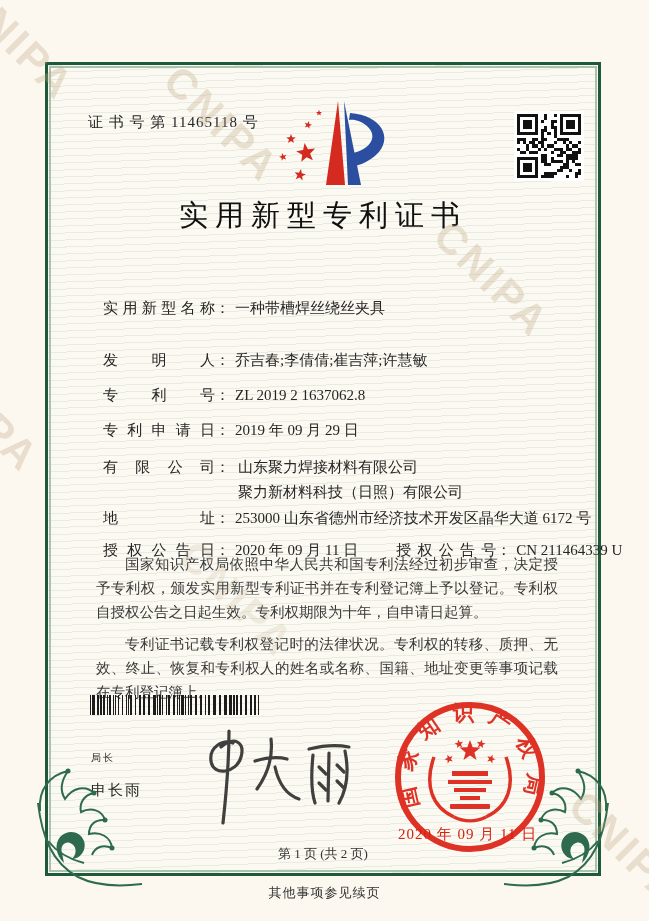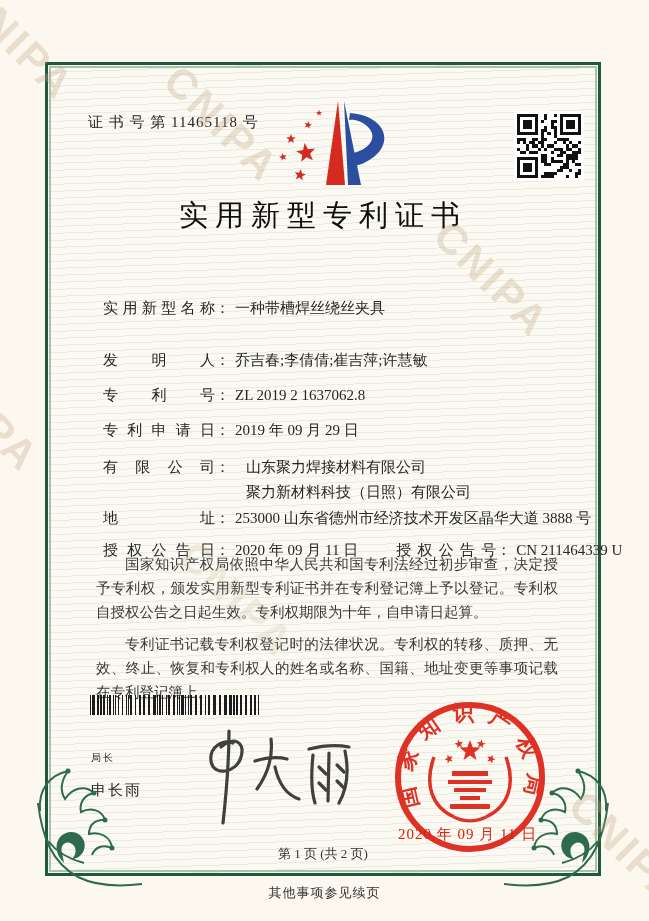--- a/index.html
+++ b/index.html
@@ -38,21 +38,21 @@
   .qr svg{display:block;width:100%;height:100%}
   .title{
     position:absolute;left:0;right:0;top:131px;text-align:center;
     font-size:29px;font-weight:normal;letter-spacing:7px;color:#101010;white-space:pre;
   }
   
   .row{position:absolute;left:40px;font-size:15px;white-space:pre;line-height:25px}
   .lbl{display:inline-block;width:112px;text-align:justify;text-align-last:justify;white-space:normal;vertical-align:top}
   .lbl2{width:100px;margin-left:38px}
   .val{margin-left:5px}
-  .val-block{display:inline-block;vertical-align:top;margin-left:16px}
+  .val-block{display:inline-block;vertical-align:top;margin-left:8px}
   
   .body-text{
     position:absolute;left:40px;top:479px;width:478px;
     font-size:14.5px;line-height:24px;text-align:justify;color:#383838;
   }
   .body-text p{margin:8px;text-indent:2em}
   
   .barcode{position:absolute;left:42px;top:630px;width:172px;height:20px}
   .director-title{position:absolute;left:43px;top:686px;font-size:10px;letter-spacing:2px}
   .director-name{position:absolute;left:43px;top:716px;font-size:15px;letter-spacing:2px}
@@ -355,21 +355,21 @@
   <div class="row" style="top:293px">
     <span class="lbl">专利号</span><span>：</span><span class="val">ZL 2019 2 1637062.8</span>
   </div>
   <div class="row" style="top:328px">
     <span class="lbl">专利申请日</span><span>：</span><span class="val">2019 年 09 月 29 日</span>
   </div>
   <div class="row" style="top:365px">
     <span class="lbl">有限公司</span><span>：</span><span class="val-block"><div>山东聚力焊接材料有限公司</div><div>聚力新材料科技（日照）有限公司</div></span>
   </div>
   <div class="row" style="top:416px">
-    <span class="lbl">地址</span><span>：</span><span class="val">253000 山东省德州市经济技术开发区晶华大道 3888 号</span>
+    <span class="lbl">地址</span><span>：</span><span class="val">253000 山东省德州市经济技术开发区晶华大道 6172 号</span>
   </div>
   <div class="row" style="top:448px">
     <span class="lbl">授权公告日</span><span>：</span><span class="val">2020 年 09 月 11 日</span><span class="lbl lbl2">授权公告号</span><span>：</span><span class="val">CN 211464339 U</span>
   </div>
 
   <div class="body-text">
     <p>国家知识产权局依照中华人民共和国专利法经过初步审查，决定授予专利权，颁发实用新型专利证书并在专利登记簿上予以登记。专利权自授权公告之日起生效。专利权期限为十年，自申请日起算。</p>
     <p>专利证书记载专利权登记时的法律状况。专利权的转移、质押、无效、终止、恢复和专利权人的姓名或名称、国籍、地址变更等事项记载在专利登记簿上。</p>
   </div>
 

